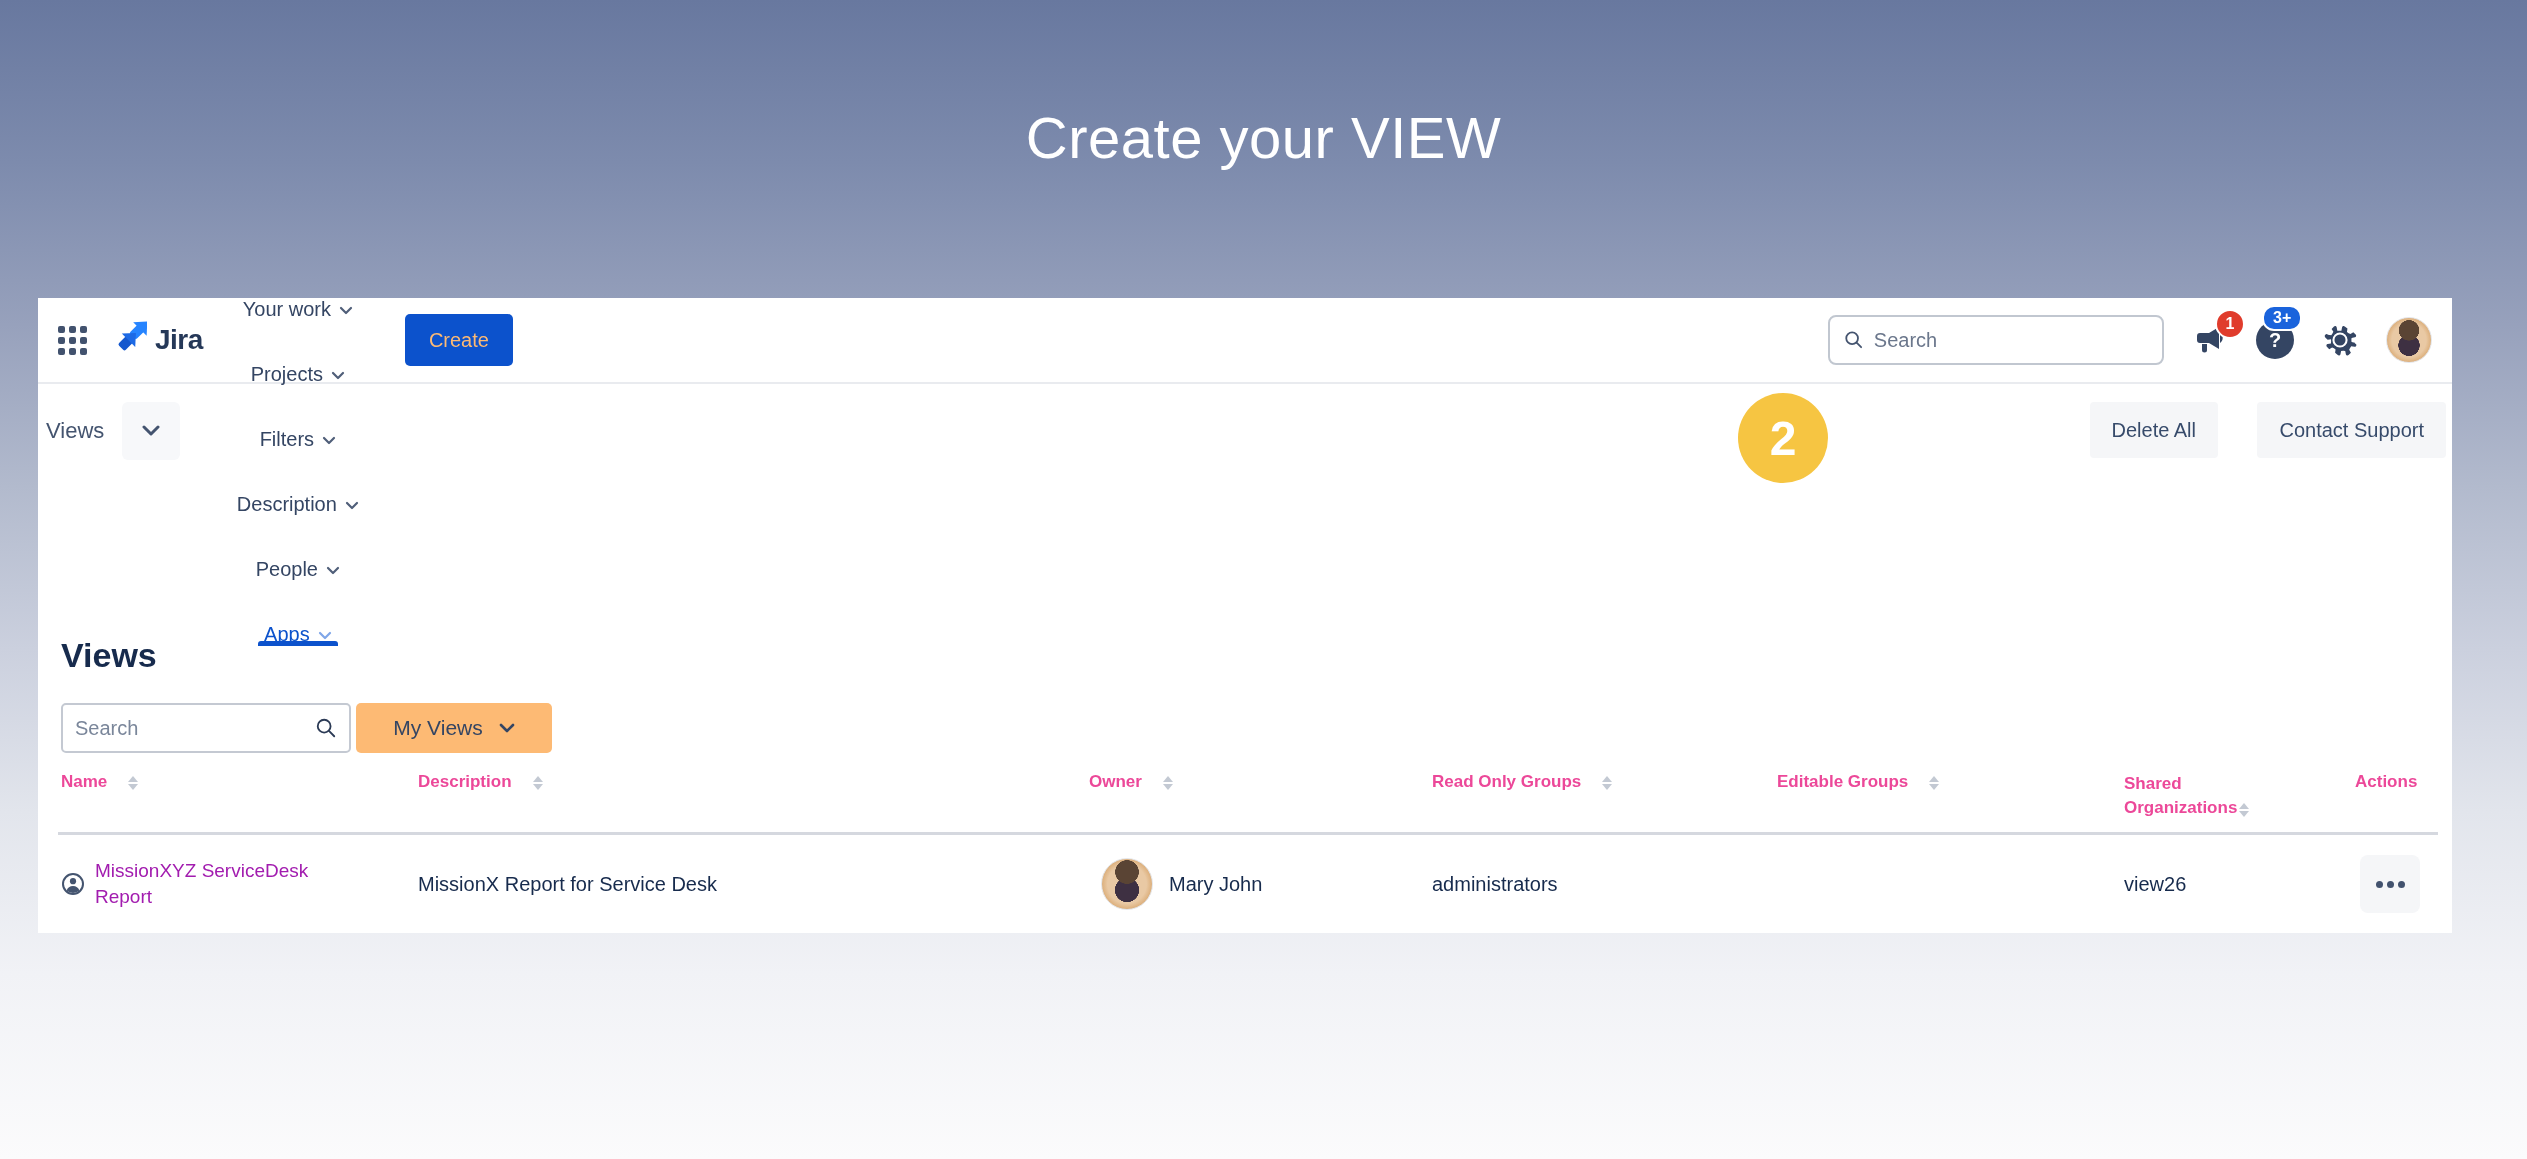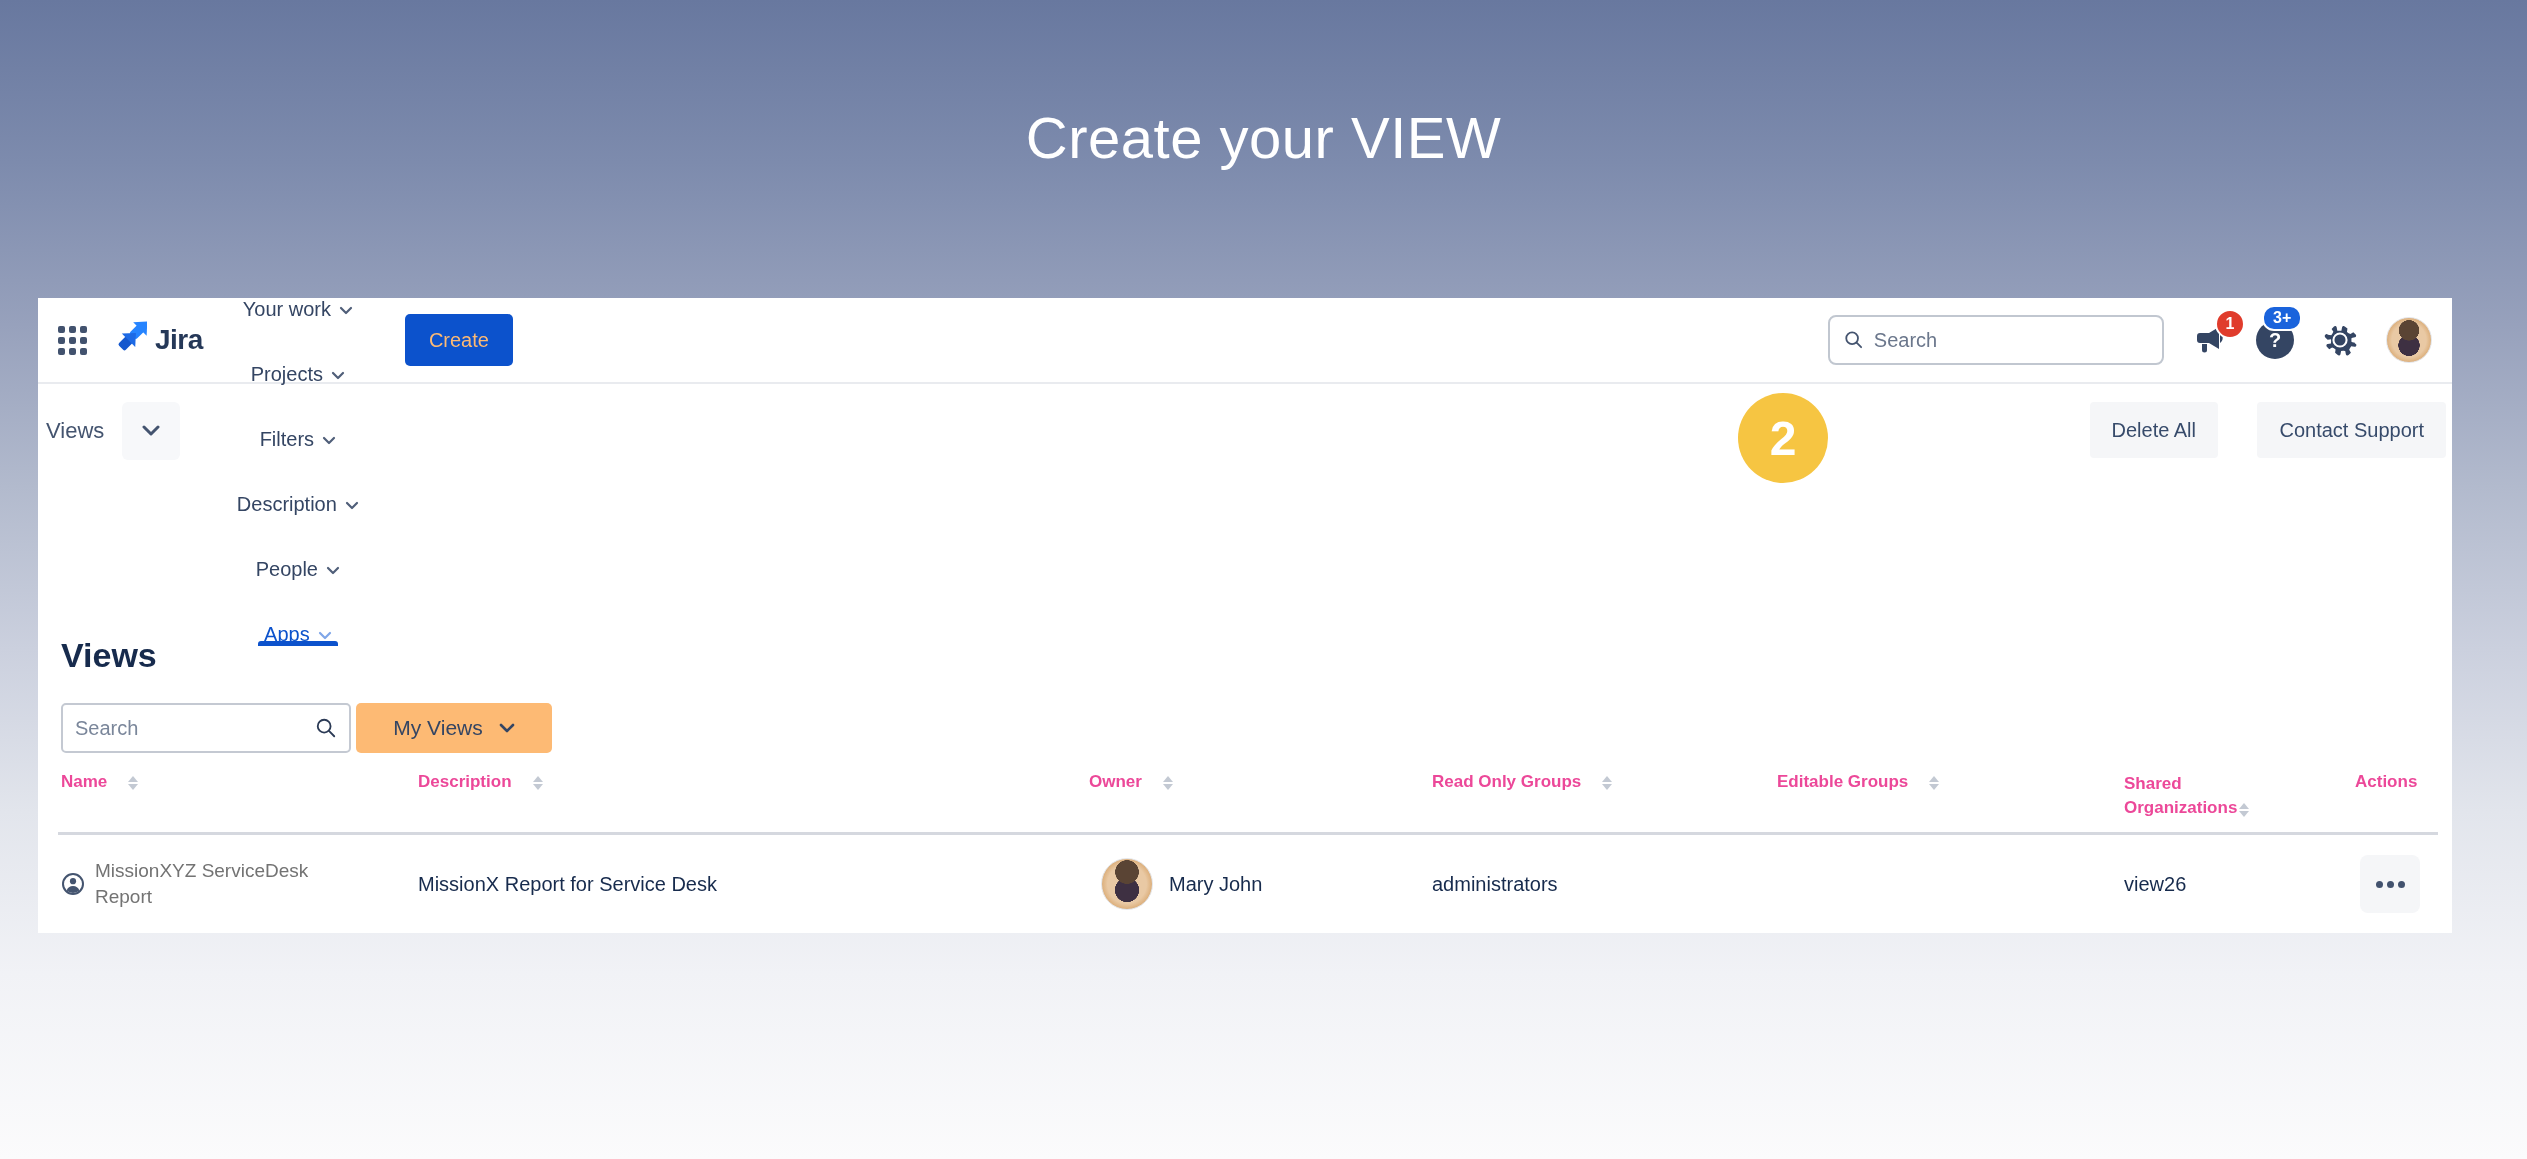--- a/index.html
+++ b/index.html
@@ -141,21 +141,21 @@
   .sort { display:inline-flex; flex-direction:column; gap:2px; margin-top:4px; margin-left:2px; }
   .sort i { width:0; height:0; border-left:5px solid transparent; border-right:5px solid transparent; }
   .sort .up { border-bottom:6px solid #C3C9D3; }
   .sort .dn { border-top:6px solid #C3C9D3; }
   .divider { position:absolute; left:20px; top:534px; width:2380px; height:3px; background:#D5D8DF; }
 
   .trow { position:absolute; left:0; top:537px; width:100%; height:98px; }
   .cell { position:absolute; top:0; height:98px; display:flex; align-items:center;
           font-size:20px; color:#172B4D; }
   .name-cell { left:23px; gap:10px; align-items:center; }
-  .name-link { color:#737373; font-size:19px; width:218px; line-height:1.35; cursor:pointer; text-decoration:none; display:block; }
+  .name-link { color:#a21caf; font-size:19px; width:218px; line-height:1.35; cursor:pointer; text-decoration:none; display:block; }
   .desc-cell { left:380px; }
   .owner-cell { left:1063px; gap:16px; }
   .owner-avatar {
     width:52px; height:52px; border-radius:50%;
     background:
       radial-gradient(circle at 50% 26%, #5A4434 0 26%, transparent 27%),
       radial-gradient(circle at 50% 62%, #3E3042 0 30%, transparent 31%),
       radial-gradient(circle at 50% 50%, #E9C9A4 0 55%, #D9A972 75%, #B97E46 100%);
     border:1px solid #E4E6EA;
   }

